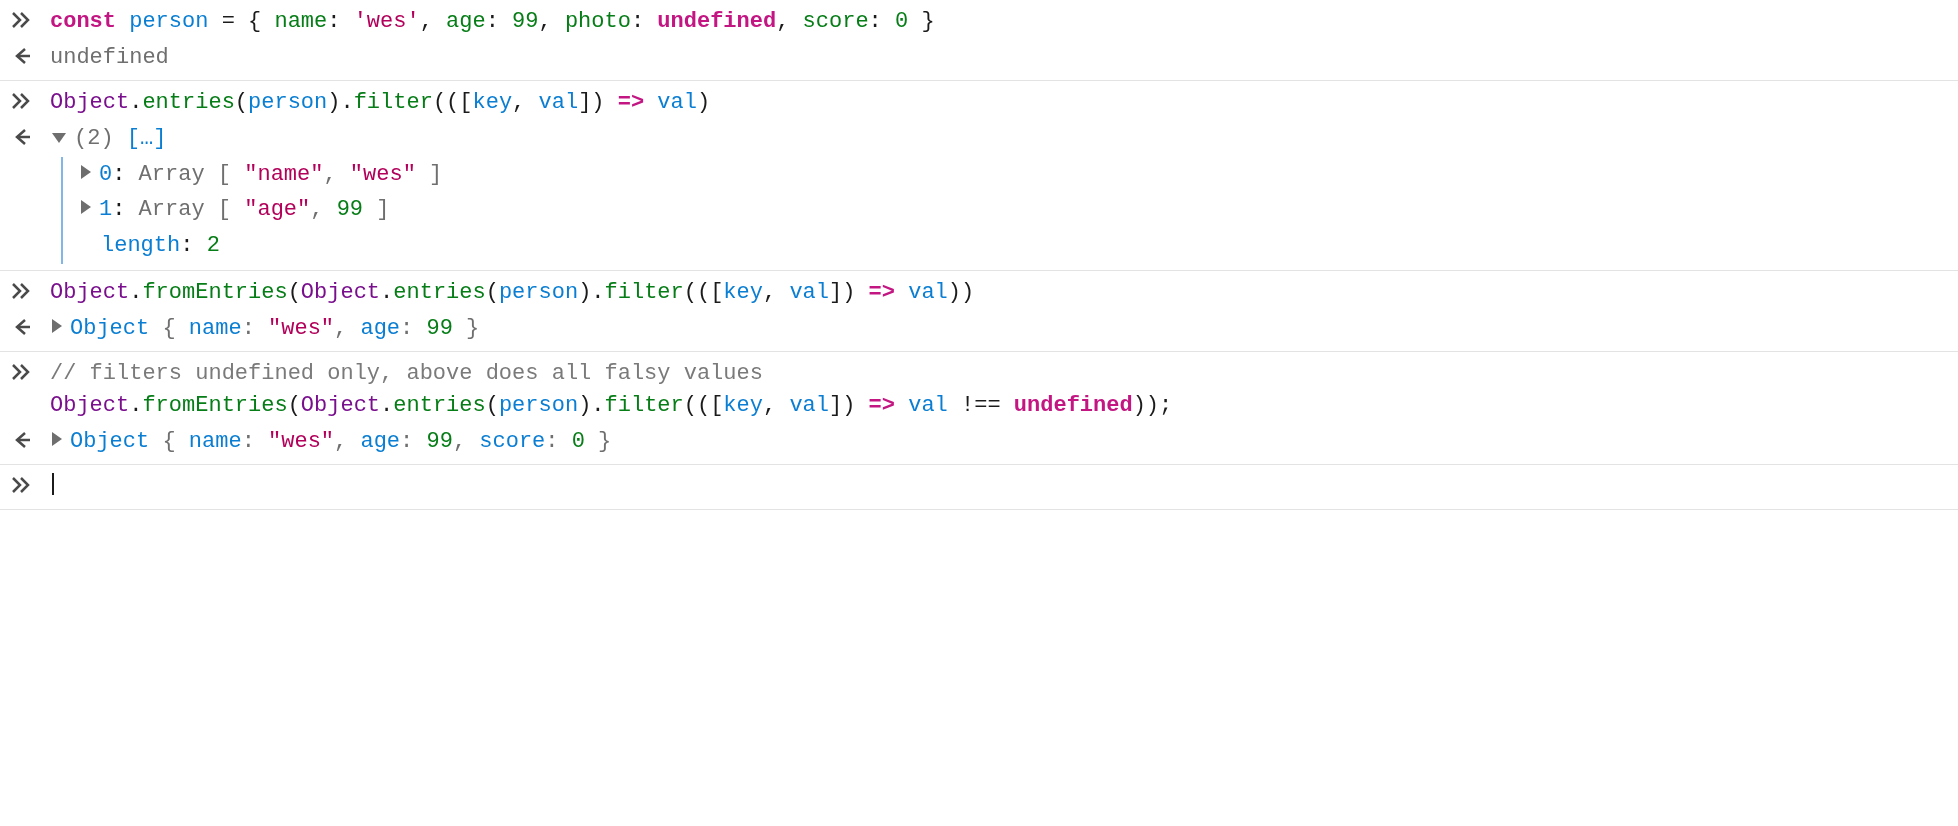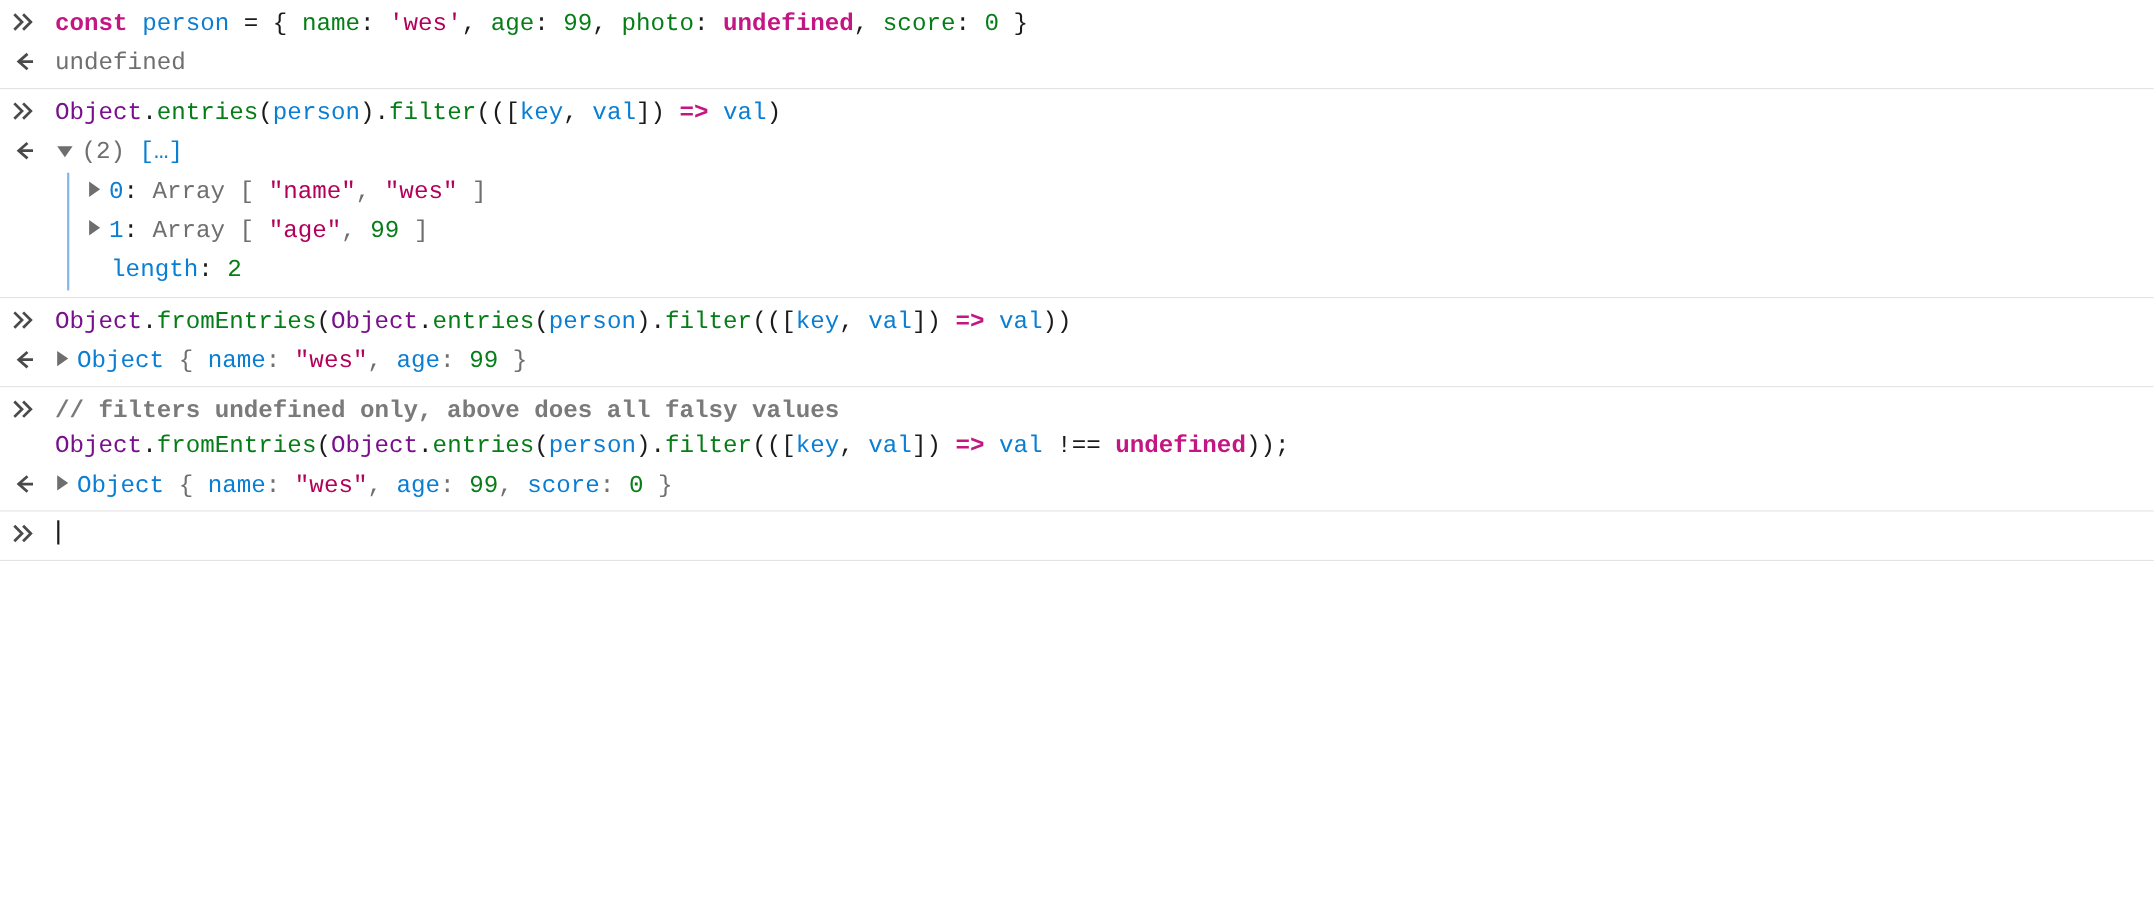--- a/index.html
+++ b/index.html
@@ -43,21 +43,21 @@
     user-select:none;
   }
   .gutter svg{display:block}
   .content{flex:1;min-width:0;}
   .muted{color:var(--c-muted);}
   .kw{color:var(--c-keyword);font-weight:bold;}
   .def{color:var(--c-def);}
   .prop{color:var(--c-prop);}
   .str{color:var(--c-string);font-family:Liberation Mono, monospace;}
   .num{color:var(--c-number);}
-  .comment{color:var(--c-comment);font-weight:bold;}
+  .comment{color:var(--c-comment);}
   .punct{color:#1b1b1b;}
   .blue{color:#0a7ed3;}
   .objword{color:#7a0f8e;}
   .preview-link{color:#0a7ed3;}
   .twisty{
     display:inline-block;
     width:0;height:0;
     border-style:solid;
     vertical-align:1px;
     margin-right:8px;

